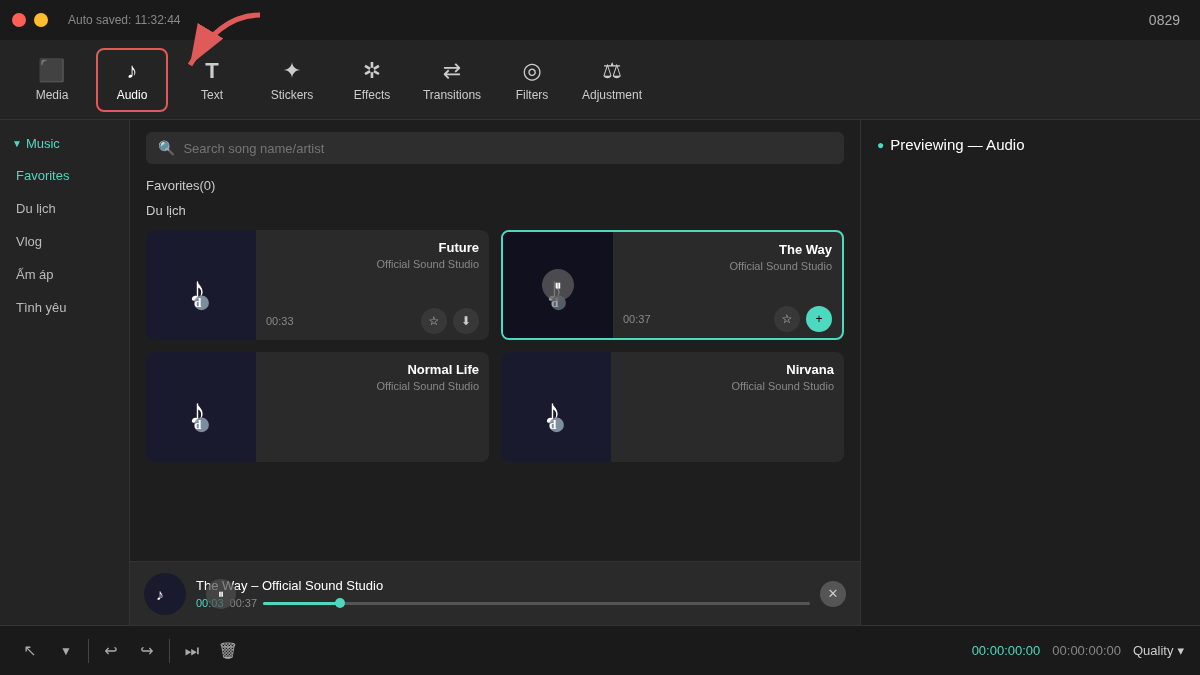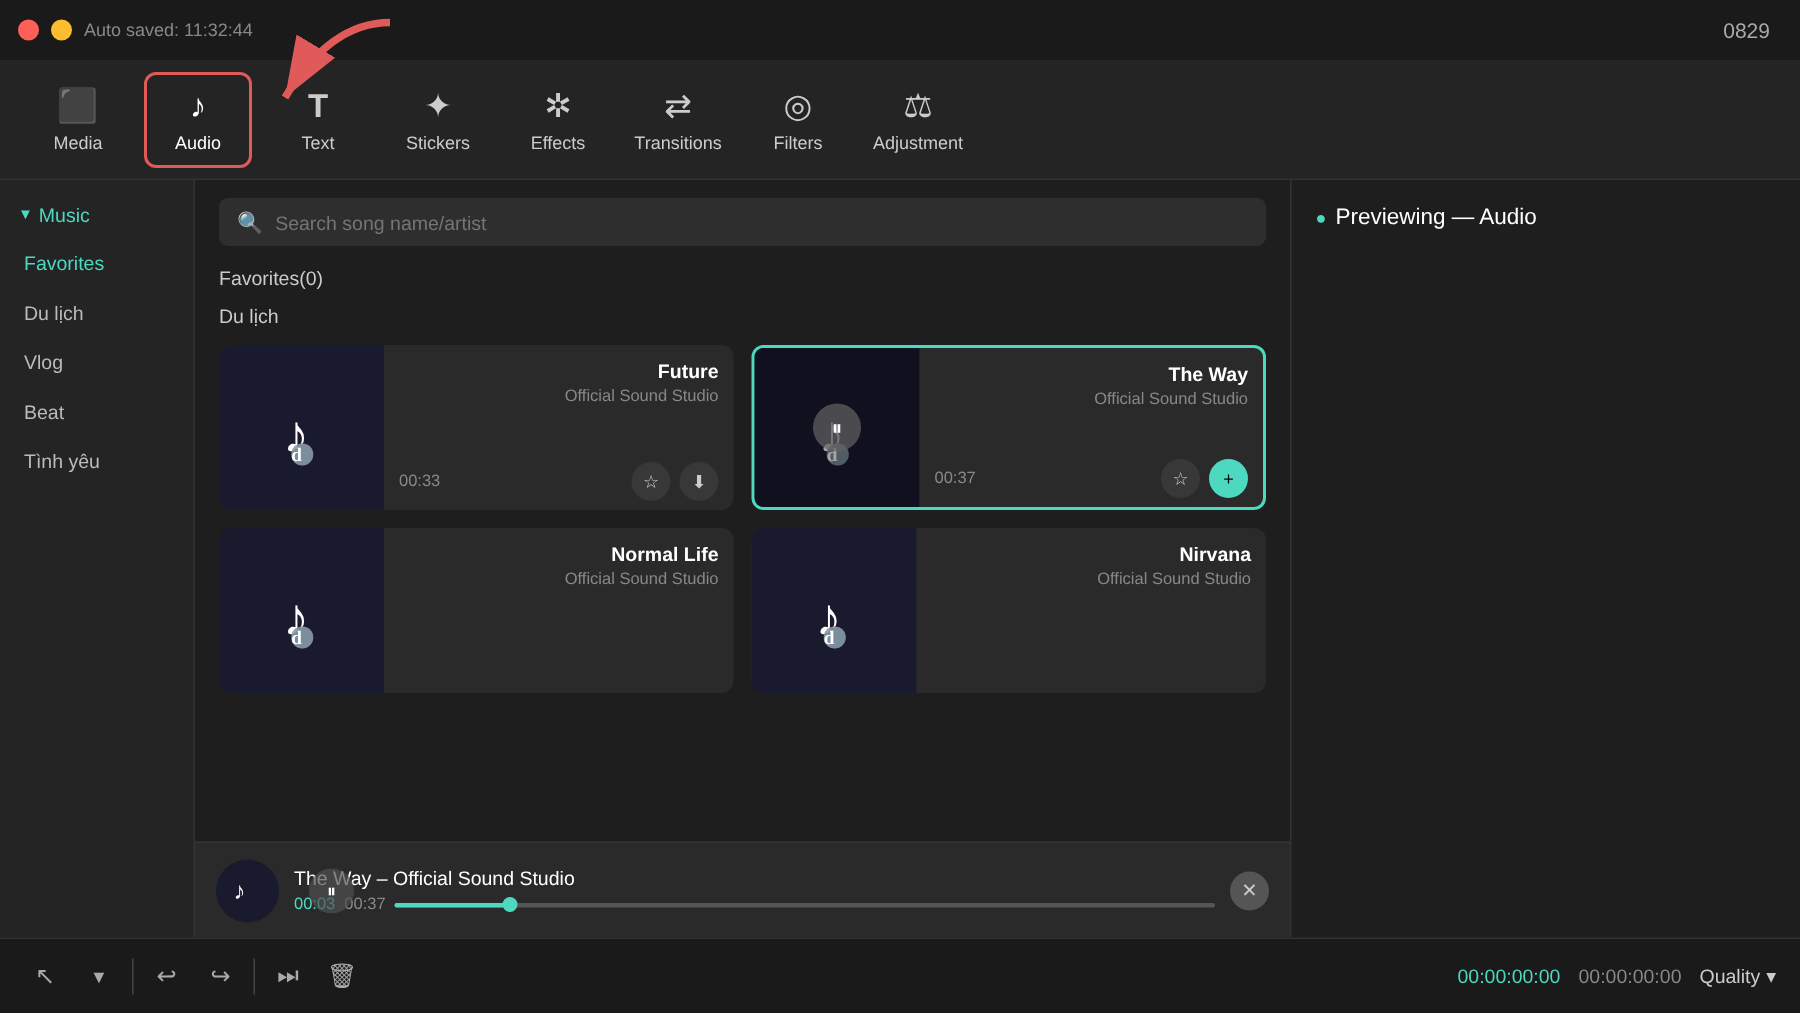--- a/index.html
+++ b/index.html
@@ -22,21 +22,21 @@
       padding: 0 12px;
       gap: 8px;
     }
     .traffic-light {
       width: 14px; height: 14px; border-radius: 50%;
       display: inline-block;
     }
     .tl-red { background: #ff5f56; }
     .tl-yellow { background: #ffbd2e; }
     .autosave {
-      margin-left: 0;
+      margin-left: 12px;
       font-size: 12px;
       color: #888;
     }
     .project-num {
       position: absolute;
       right: 20px;
       top: 12px;
       font-size: 14px;
       color: #aaa;
     }
@@ -450,21 +450,21 @@
     <div class="sidebar-item active">
       <span>Favorites</span>
     </div>
     <div class="sidebar-item">
       <span>Du lịch</span>
     </div>
     <div class="sidebar-item">
       <span>Vlog</span>
     </div>
     <div class="sidebar-item">
-      <span>Beat</span>
+      <span>Ấm áp</span>
     </div>
     <div class="sidebar-item">
       <span>Tình yêu</span>
     </div>
   </div>
 
   <div class="content-panel">
 
     <div class="search-bar">
       <span class="search-icon">🔍</span>

